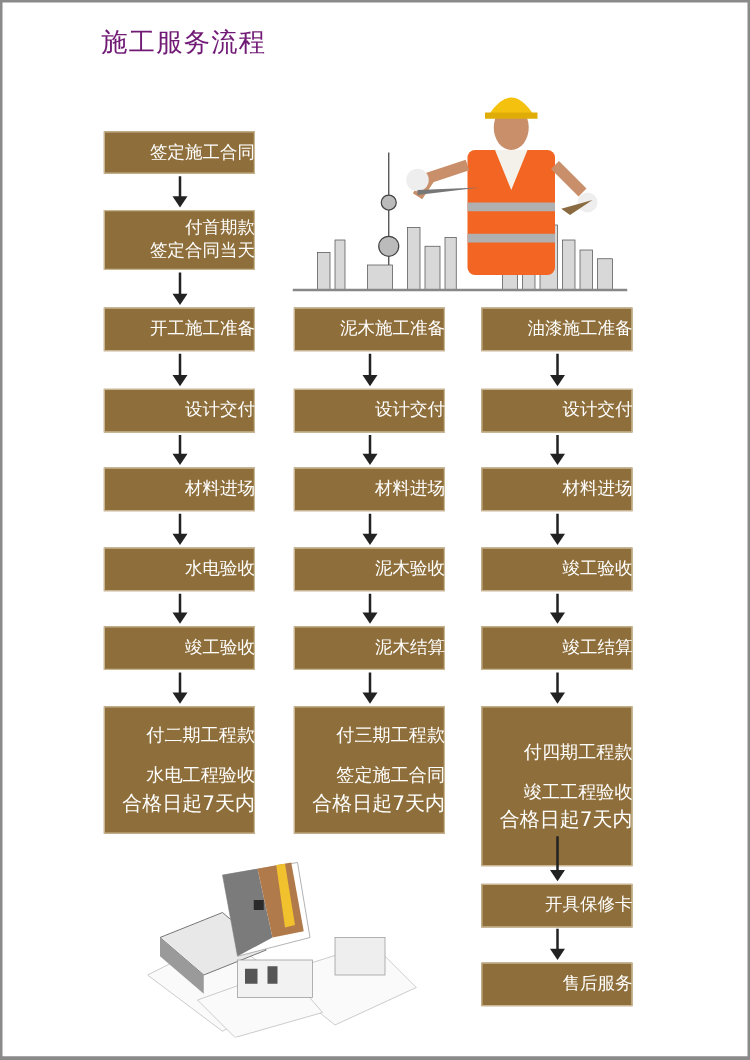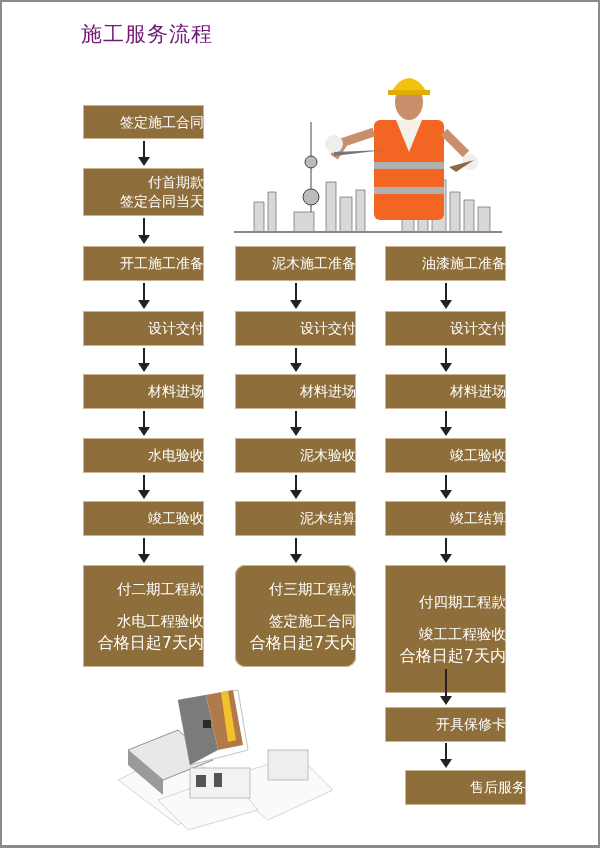--- a/index.html
+++ b/index.html
@@ -183,21 +183,21 @@
       <div class="shaft" style="height: 18px;"></div>
       <div class="head"></div>
     </div>
     <div class="box" style="left: 235px; top: 501px; height: 35px;">
       <span>泥木结算</span>
     </div>
     <div class="arrow" style="left: 289.5px; top: 538px; height: 25px;">
       <div class="shaft" style="height: 19px;"></div>
       <div class="head"></div>
     </div>
-    <div class="box big" style="left: 235px; top: 565px; height: 102px; border-radius: 10px;">
+    <div class="box big" style="left: 235px; top: 565px; height: 102px;">
       <span>付三期工程款</span>
       <span class="gap"></span>
       <span>签定施工合同</span>
       <span class="last">合格日起7天内</span>
     </div>
     <div class="box" style="left: 385px; top: 246px; height: 35px;">
       <span>油漆施工准备</span>
     </div>
     <div class="arrow" style="left: 439.5px; top: 283px; height: 26px;">
       <div class="shaft" style="height: 20px;"></div>
@@ -241,16 +241,16 @@
       <div class="shaft" style="height: 30px;"></div>
       <div class="head"></div>
     </div>
     <div class="box" style="left: 385px; top: 707px; height: 35px;">
       <span>开具保修卡</span>
     </div>
     <div class="arrow" style="left: 439.5px; top: 743px; height: 25px;">
       <div class="shaft" style="height: 19px;"></div>
       <div class="head"></div>
     </div>
-    <div class="box" style="left: 405px; top: 770px; height: 35px;">
+    <div class="box" style="left: 385px; top: 770px; height: 35px;">
       <span>售后服务</span>
     </div>
   </div>
 
 </body></html>

